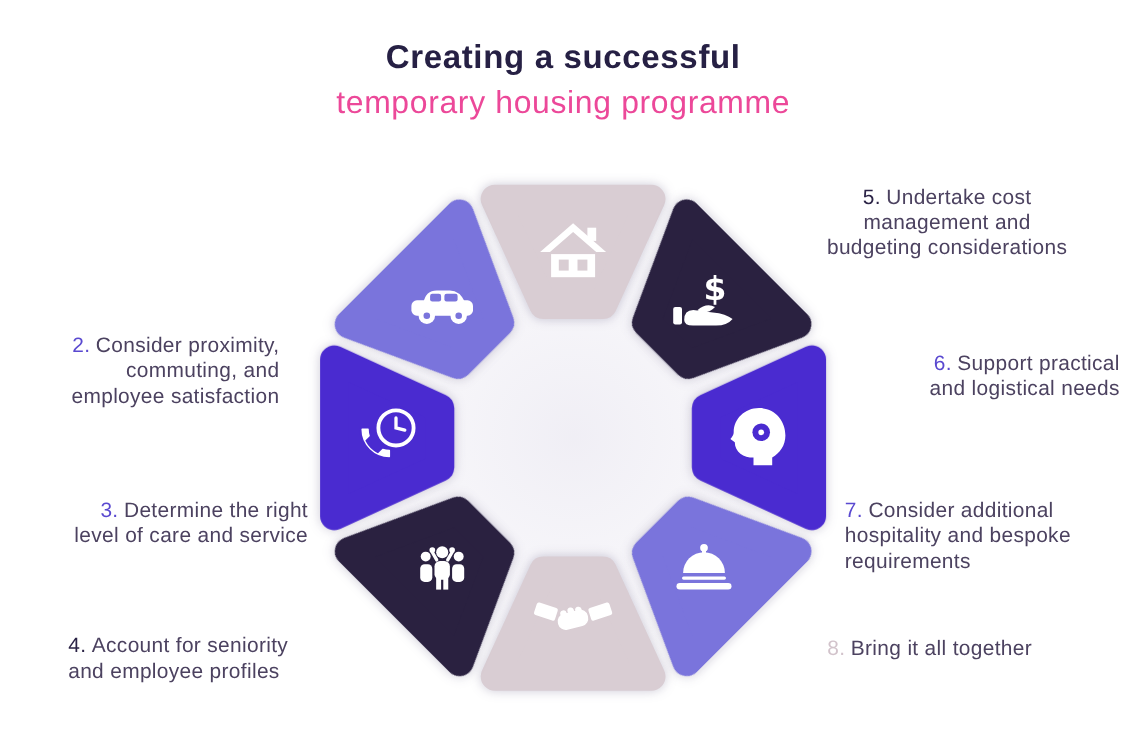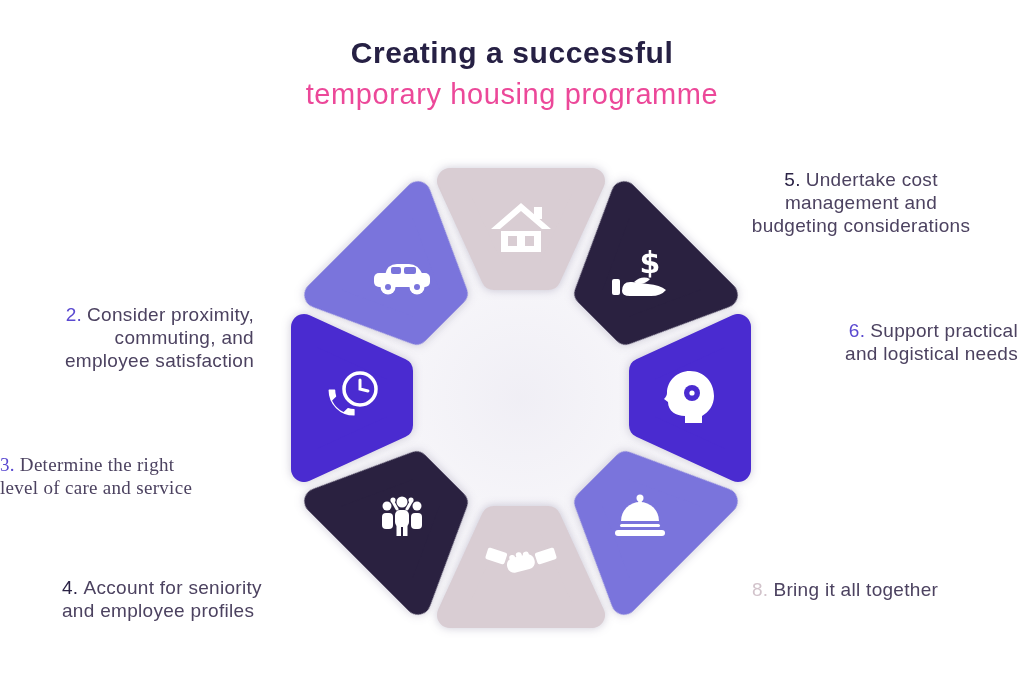--- a/index.html
+++ b/index.html
@@ -22,21 +22,21 @@
     position:absolute;top:78px;left:0;width:1024px;text-align:center;
     font-size:29px;font-weight:500;letter-spacing:.6px;color:#ec4899;
   }
   .label{
     position:absolute;font-size:19px;line-height:23px;letter-spacing:.3px;
     color:#4c4260;font-weight:500;
   }
   .label .num{margin-right:5px;}
   .p1{left:10px;top:168px;width:336px;text-align:right;}
   .p2{left:0px;top:303px;width:254px;text-align:right;}
-  .p3{left:0px;top:453px;width:280px;text-align:left;font-family:Liberation Serif, serif;}
+  .p3{left:0px;top:453px;width:280px;text-align:right;}
   .p4{left:62px;top:576px;width:288px;}
   .p5{left:711px;top:168px;width:300px;text-align:center;}
   .p6{left:778px;top:303px;width:240px;text-align:right;margin-top:16px;}
   .p7{left:768px;top:453px;width:256px;text-align:left;}
   .p8{left:704px;top:578px;width:310px;text-align:left;margin-left:48px;}
   svg.wheel{position:absolute;left:0;top:0;}
   .seg{stroke-width:26px;stroke-linejoin:round;filter:drop-shadow(0 0 5px rgba(50,38,92,.25));}
 </style>
 </head>
 <body>
@@ -159,17 +159,20 @@
   </div>
   <div class="label p4">
     <span class="num" style="color: rgb(43, 35, 70);">4.</span><span>Account for seniority<br>and employee profiles</span>
   </div>
   <div class="label p5">
     <span class="num" style="color: rgb(43, 35, 70);">5.</span><span>Undertake cost<br>management and<br>budgeting considerations</span>
   </div>
   <div class="label p6">
     <span class="num" style="color: rgb(90, 73, 208);">6.</span><span>Support practical<br>and logistical needs</span>
   </div>
+  <div class="label p7">
+    <span class="num" style="color: rgb(90, 73, 208);">7.</span><span>Consider additional<br>hospitality and bespoke<br>requirements</span>
+  </div>
   <div class="label p8">
     <span class="num" style="color: rgb(210, 195, 203);">8.</span><span>Bring it all together</span>
   </div>
 
 </div>
 
 </body></html>

